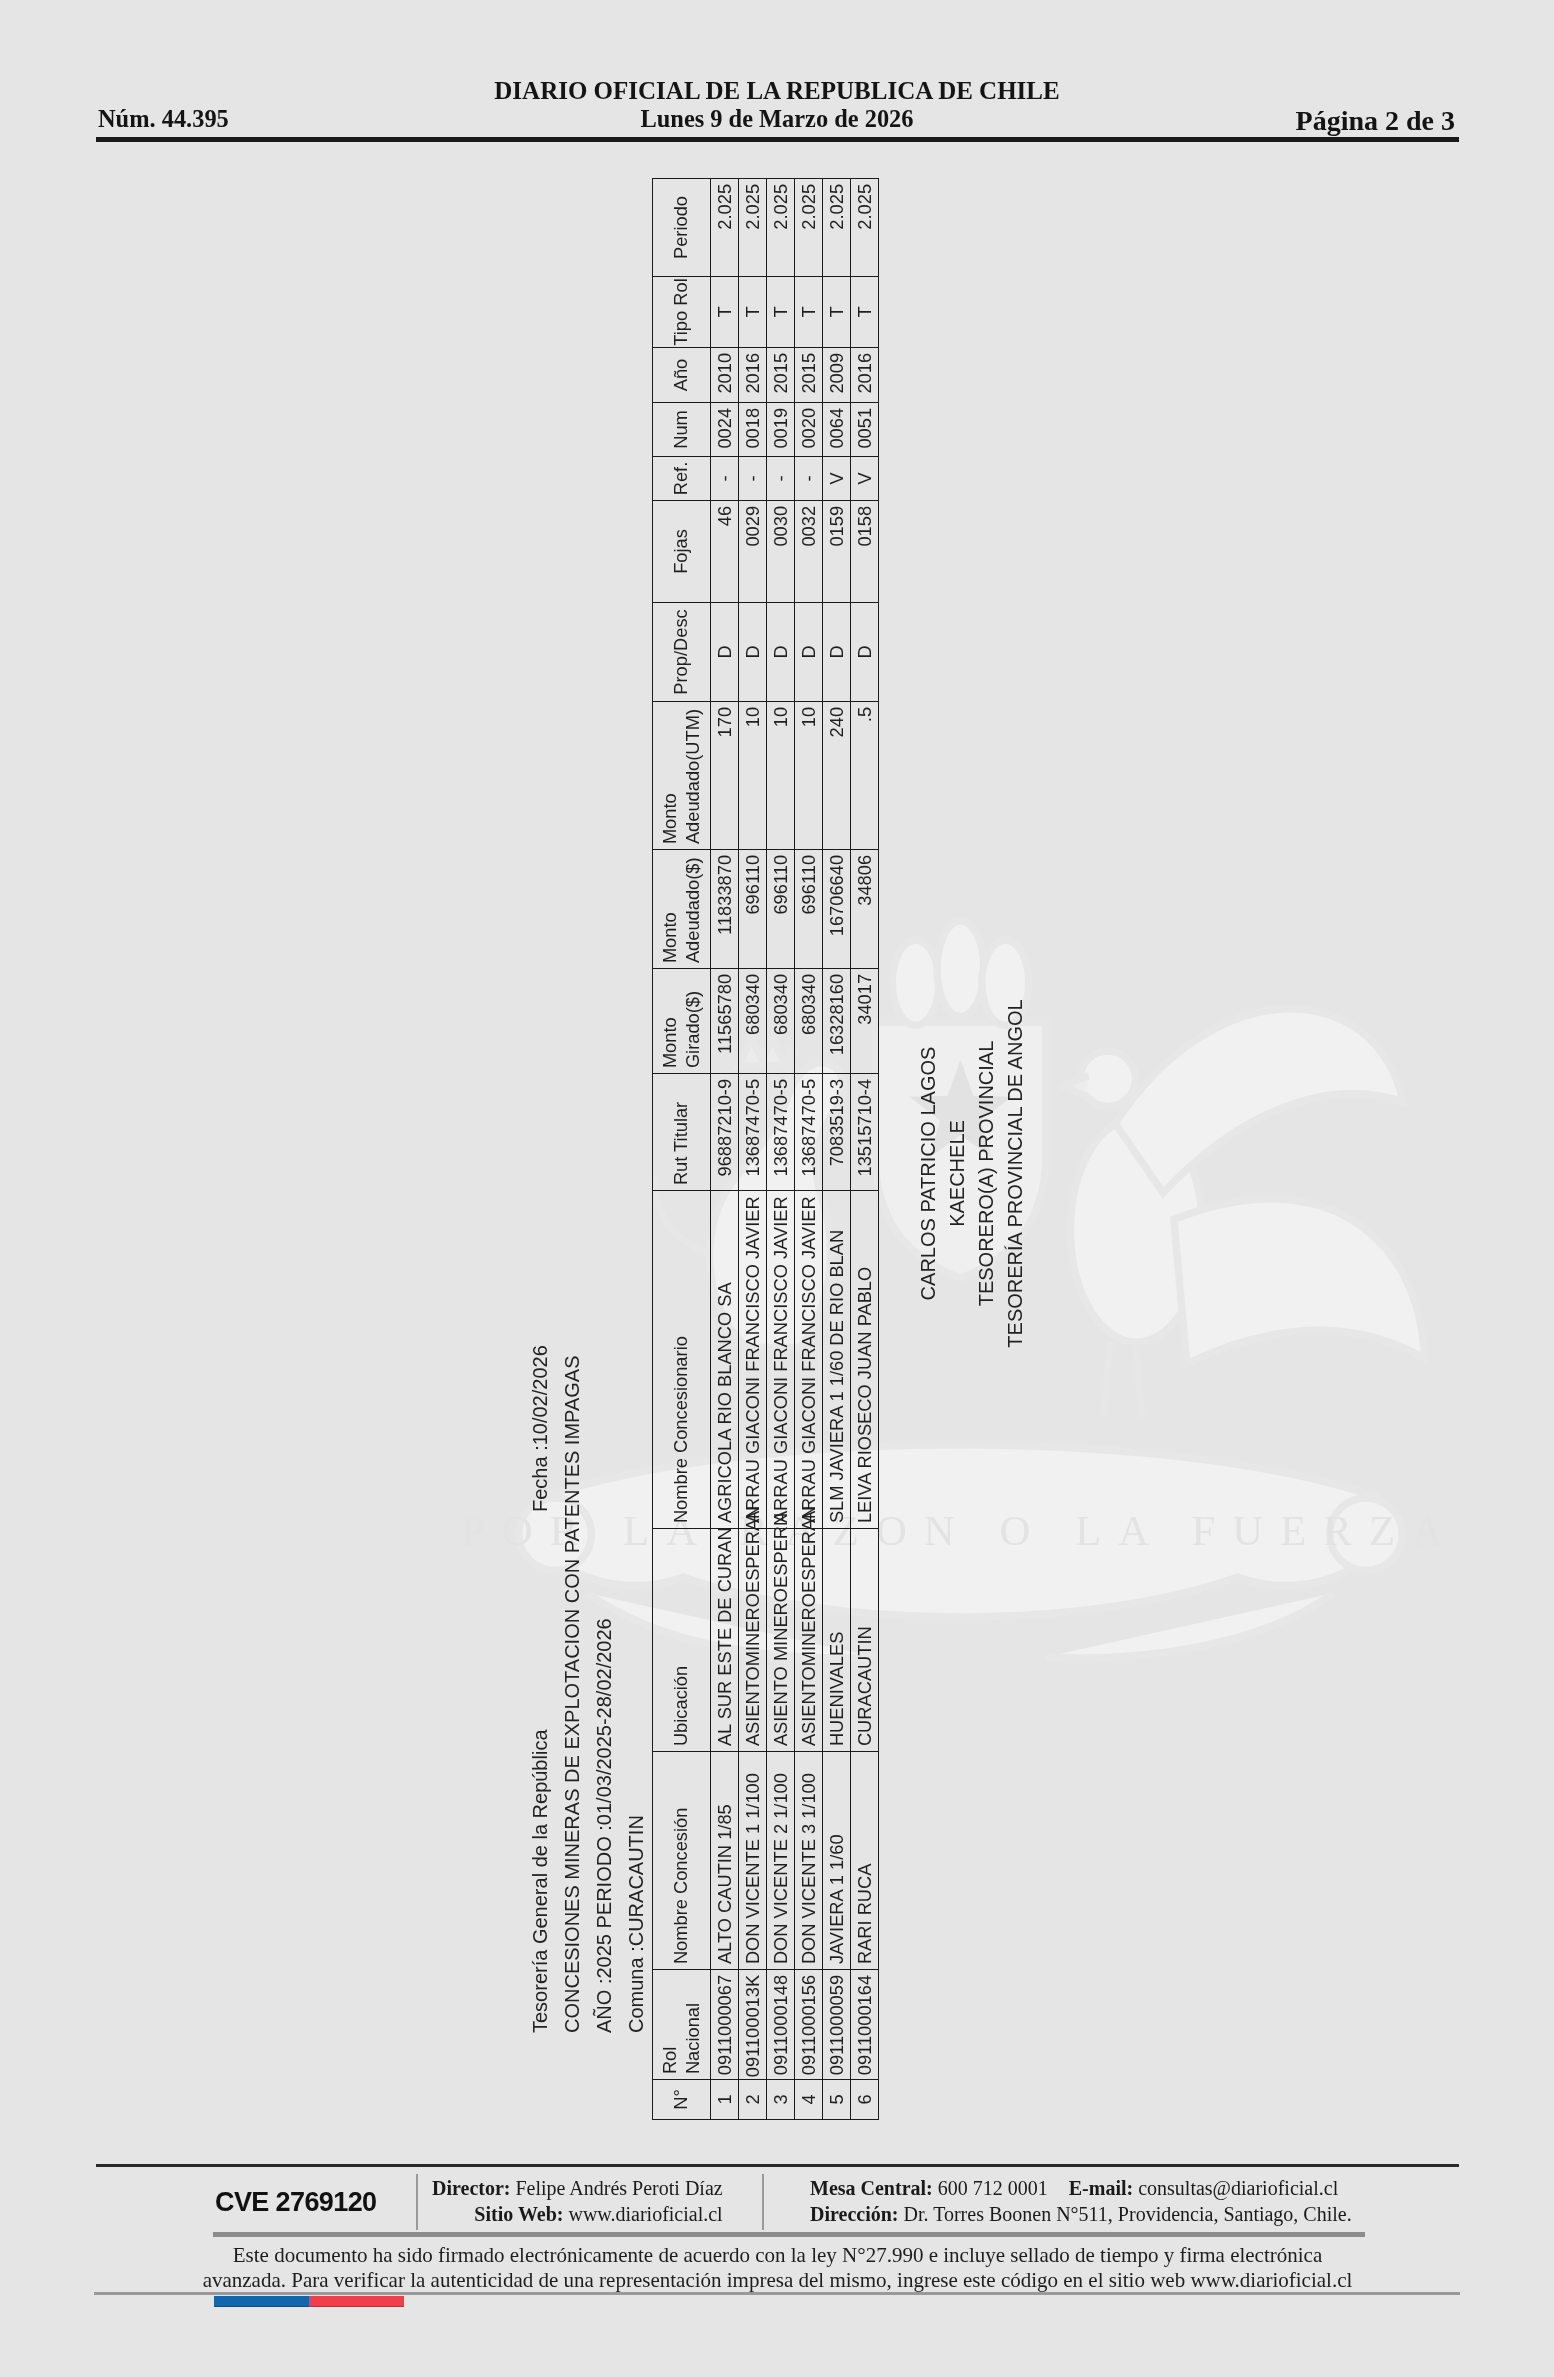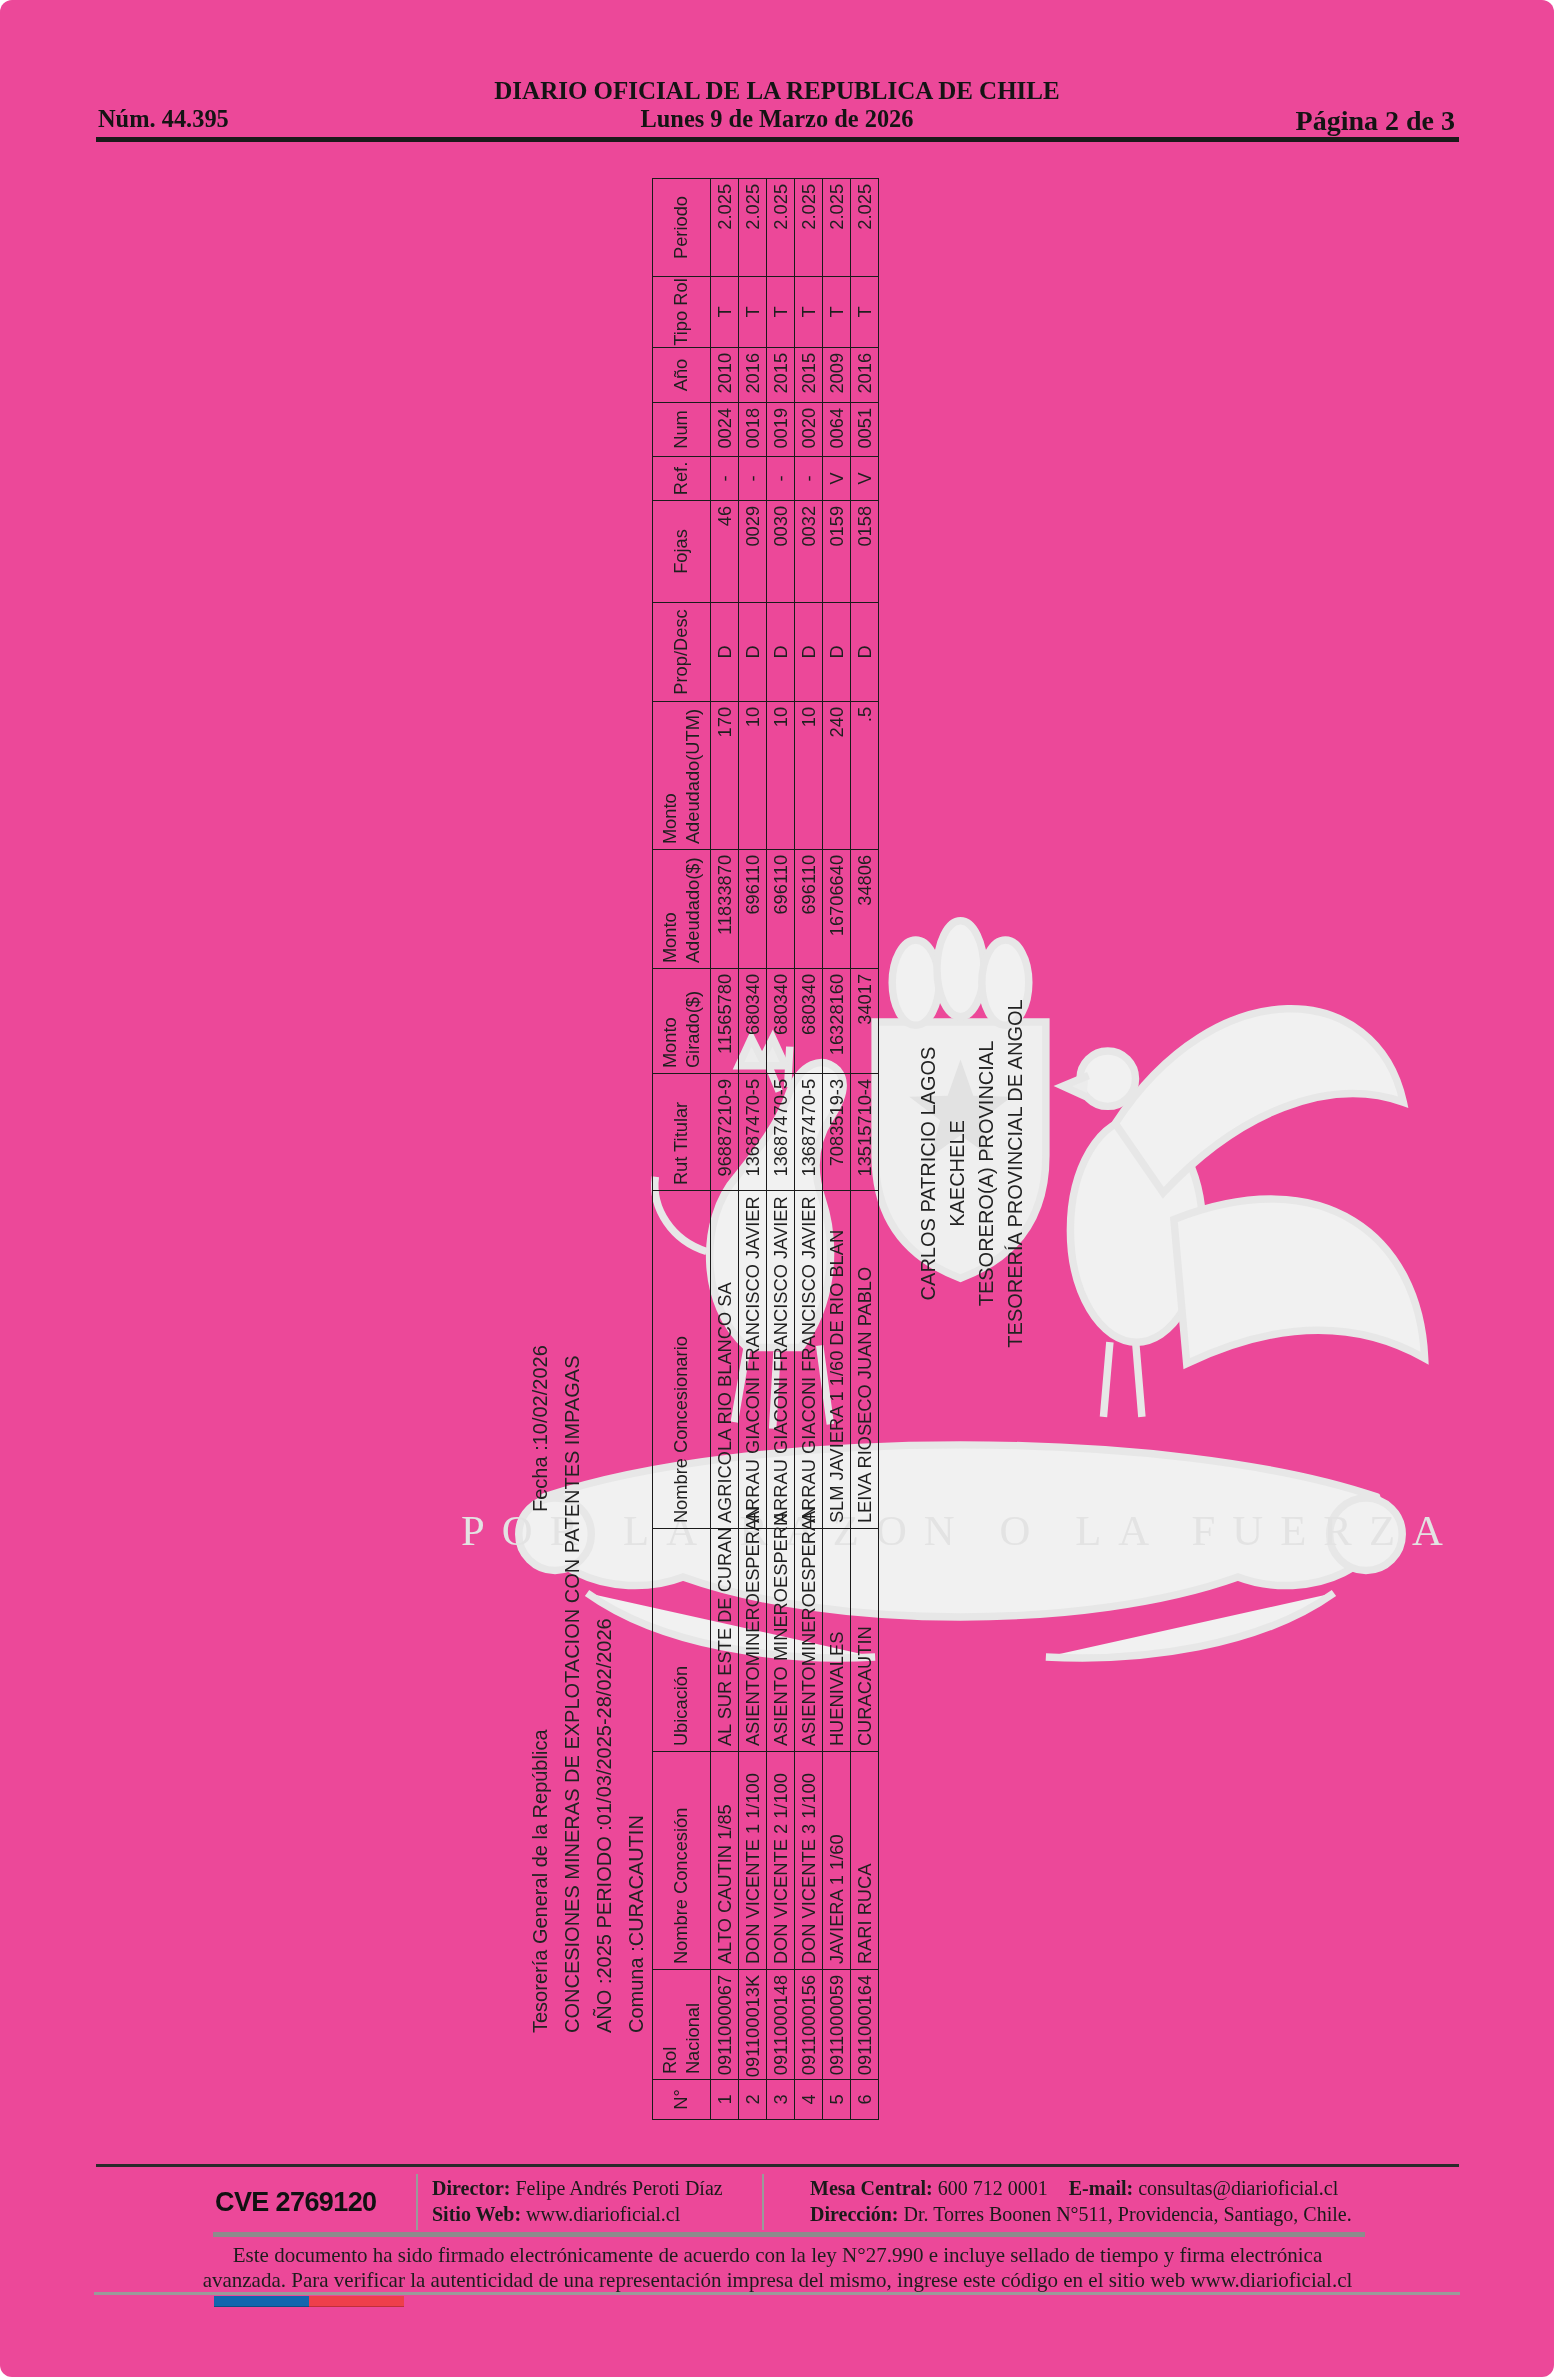--- a/index.html
+++ b/index.html
@@ -1,17 +1,17 @@
 <!DOCTYPE html>
 <html style="font-size:9.8px"><head>
 <meta charset="utf-8">
 <style>
   html,body{margin:0;padding:0;background:#ffffff;}
-  .page{position:relative;width:1554px;height:2377px;background:#ec4899;overflow:hidden;
-        font-family:"Liberation Sans",sans-serif;color:#1c1c1c;border-radius:12px;}
+  .page{position:relative;width:1554px;height:2377px;background:#e5e5e5;overflow:hidden;
+        font-family:"Liberation Sans",sans-serif;color:#1c1c1c;}
 
   
   .mh-title{position:absolute;top:77px;left:0;width:1554px;text-align:center;
             font-family:"Liberation Serif",serif;font-weight:bold;font-size:25px;color:#141414;}
   .mh-issue{position:absolute;top:105px;left:98px;
             font-family:"Liberation Serif",serif;font-weight:bold;font-size:24.4px;color:#141414;}
   .mh-date{position:absolute;top:105px;left:0;width:1554px;text-align:center;
             font-family:"Liberation Serif",serif;font-weight:bold;font-size:24.4px;color:#141414;}
   .mh-page{position:absolute;top:105px;right:99px;
             font-family:"Liberation Serif",serif;font-weight:bold;font-size:28px;color:#141414;}
@@ -46,21 +46,21 @@
 
   
   .f-rule-top{position:absolute;left:96px;top:2164px;width:1363px;height:3px;background:#2a2a2a;}
   .cve{position:absolute;left:215px;top:2187px;font-family:"Liberation Sans",sans-serif;
        font-weight:bold;font-size:27px;letter-spacing:-0.6px;color:#111;}
   .f-div{position:absolute;width:1.8px;height:56px;background:#9a9a9a;top:2174px;}
   .f-div1{left:416px;} .f-div2{left:762px;}
   .f-block{position:absolute;top:2176px;font-family:"Liberation Serif",serif;font-size:20px;
            line-height:25.6px;color:#1a1a1a;white-space:nowrap;}
   .f-block b{font-weight:bold;}
-  .f-b1{left:432px;} .f-b2{left:778px;margin-left:32px;}
+  .f-b1{left:432px;text-align:right;} .f-b2{left:778px;margin-left:32px;}
   .gap-label{margin-left:16px;}
   .f-rule-gray{position:absolute;left:213px;top:2232px;width:1152px;height:4.9px;background:#8c8c8c;}
   .legal{position:absolute;left:98px;top:2243px;width:1359px;text-align:center;
          font-family:"Liberation Serif",serif;font-size:21px;line-height:25px;color:#1d1d1d;}
   .f-rule-bottom{position:absolute;left:94px;top:2292px;width:1366px;height:3px;background:#9a9a9a;}
   .flag{position:absolute;left:214px;top:2296px;height:10.4px;display:flex;}
   .flag-seg{width:95px;height:10.4px;}
   .flag-blue{border-bottom:1.8px solid #0c4e84;}
   .flag-red{border-bottom:1.8px solid #bf2f3a;}
 </style>

